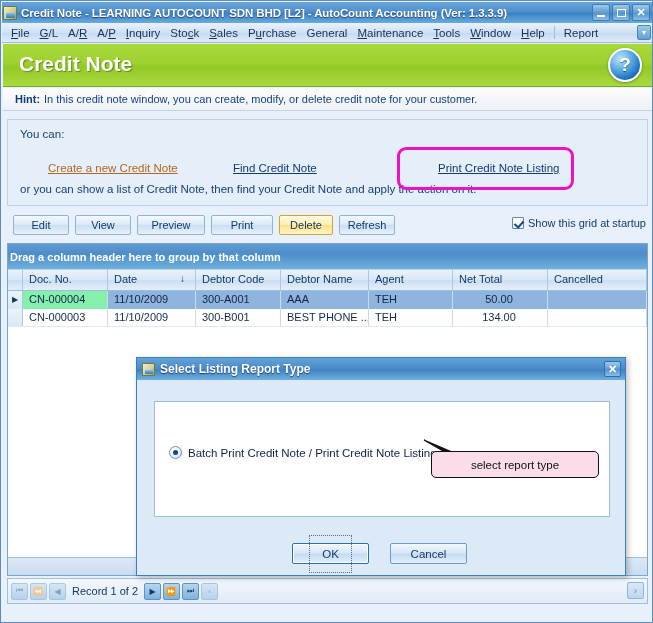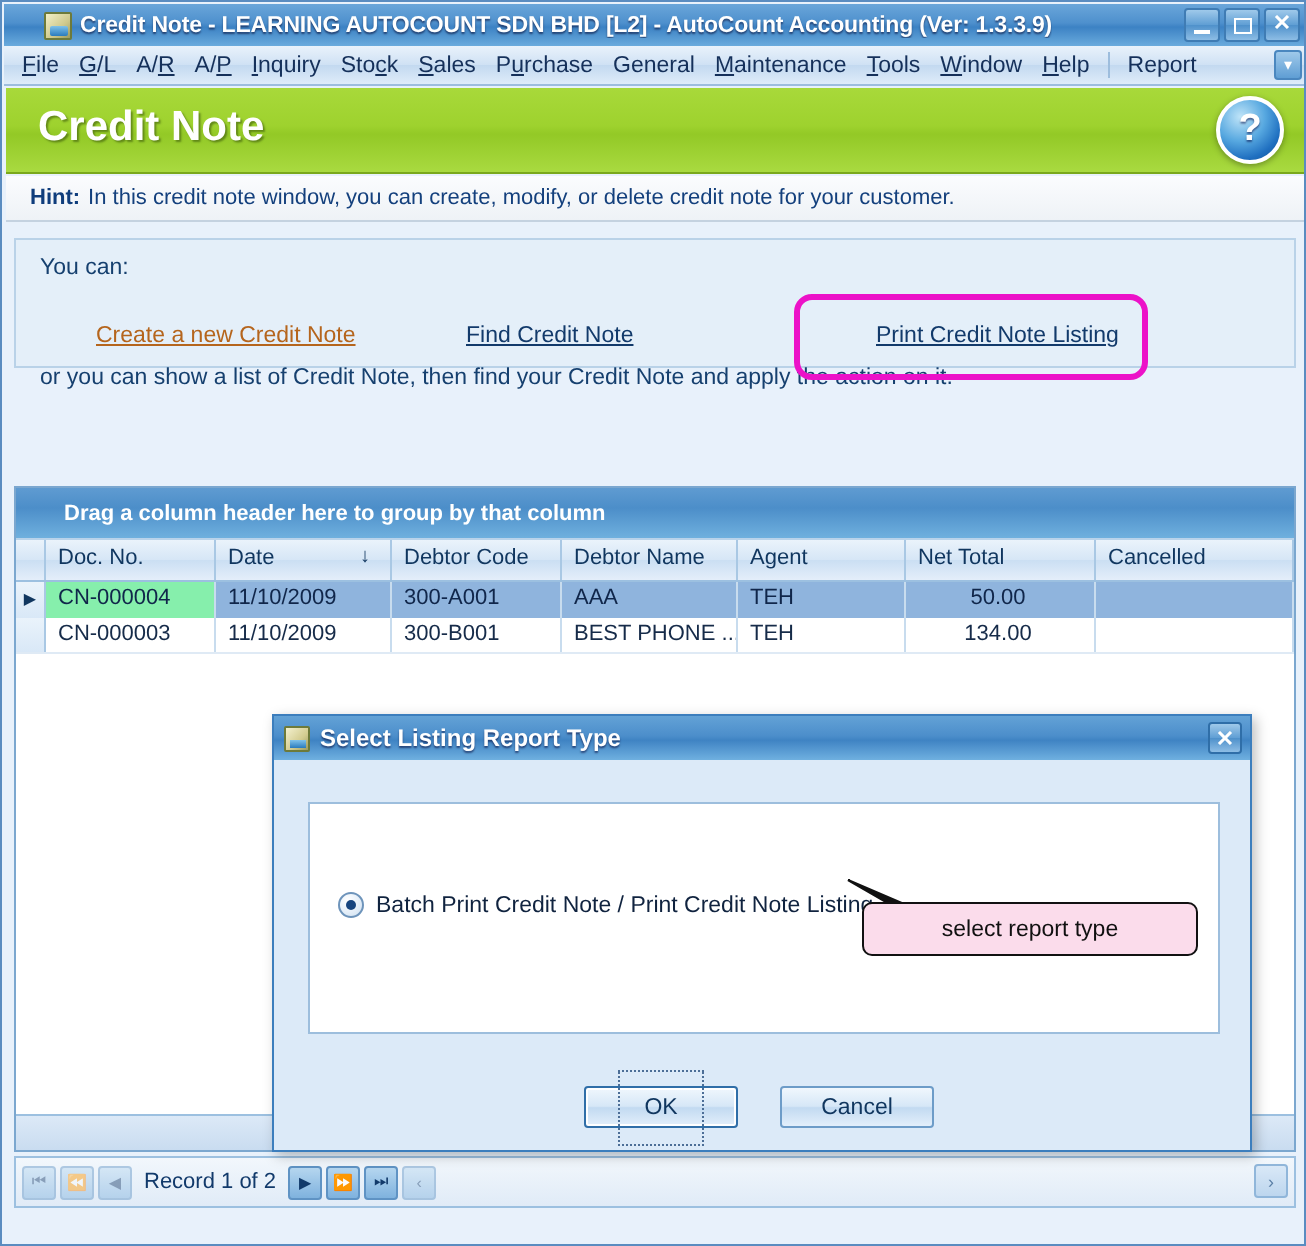--- a/index.html
+++ b/index.html
@@ -15,21 +15,21 @@
     overflow: hidden;
     background: #e8f1fb;
     border: 1px solid #5a8cc0;
   }
 
   
   .titlebar {
     position: absolute; left: 1px; top: 1px; width: 651px; height: 21px;
     background: linear-gradient(to bottom, #6aa6da 0%, #4e90cd 45%, #3c82c4 55%, #6aabdd 100%);
     display: flex; align-items: center;
-    padding-left: 20px;
+    padding-left: 1px;
   }
   .titlebar .tb-icon {
     width: 14px; height: 14px; margin-right: 4px;
     background: linear-gradient(135deg,#f3f0c8 0%, #cfc98c 60%, #9b9b5f 100%);
     border: 1px solid #6d7a3a; border-radius: 1px;
     position: relative; flex: 0 0 auto;
   }
   .titlebar .tb-icon:after {
     content:""; position:absolute; left:2px; top:6px; width:9px; height:5px;
     background: linear-gradient(to bottom,#7fc2ea,#2a7bbd);
@@ -102,21 +102,21 @@
     background: linear-gradient(to bottom,#fbfcfe,#eef2f6);
     border-bottom: 1px solid #c4d2e0;
     display: flex; align-items: center; padding-left: 12px;
     font-size: 11px; color: #0f3d7c;
   }
   .hintbar b { margin-right: 4px; }
   .hintbar .htxt { color: #14407d; }
 
   
   .youcan {
-    position: absolute; left: 6px; top: 118px; width: 641px; height: 65px;
+    position: absolute; left: 6px; top: 118px; width: 641px; height: 87px;
     background: #e4eff9;
     border: 1px solid #b9d2e8;
   }
   .youcan .label {
     position: absolute; left: 12px; top: 8px;
     font-size: 11.5px; color: #16406f;
   }
   .link {
     position: absolute; font-size: 11.5px;
     text-decoration: underline; cursor: pointer; white-space: nowrap;
@@ -167,21 +167,21 @@
 
   
   .grid {
     position: absolute; left: 6px; top: 242px; width: 641px; height: 333px;
     border: 1px solid #7ba7cf; background: #ffffff;
   }
   .grid-groupbar {
     height: 26px;
     background: linear-gradient(to bottom,#5f9bd1 0%,#4c8ec9 40%,#6fb0de 100%);
     color: #ffffff; font-size: 11px; font-weight: bold;
-    display: flex; align-items: center; padding-left: 24px;
+    display: flex; align-items: center; padding-left: 2px;
     border-bottom: 1px solid #b9d3ea;
   }
   .grid-head {
     display: flex; height: 21px;
     background: linear-gradient(to bottom,#eaf3fb,#d6e6f6 50%,#cbdff3 51%,#e4eefa);
     border-bottom: 1px solid #9cc0e0;
     font-size: 11px; color: #10365f;
   }
   .gh {
     border-right: 1px solid #a9c8e4;
@@ -364,20 +364,32 @@
 
   <div class="youcan">
     <div class="label">You can:</div>
     <div class="link orange" style="left:40px; top:42px;">Create a new Credit Note</div>
     <div class="link blue" style="left:225px; top:42px;">Find Credit Note</div>
     <div class="link blue" style="left:430px; top:42px;">Print Credit Note Listing</div>
     <div class="tail">or you can show a list of Credit Note, then find your Credit Note and apply the action on it.</div>
   </div>
   <div class="pinkbox"></div>
 
+  <div class="toolbar">
+    <div class="tbtn" style="left:6px;   width:56px;">Edit</div>
+    <div class="tbtn" style="left:68px;  width:56px;">View</div>
+    <div class="tbtn" style="left:130px; width:68px;">Preview</div>
+    <div class="tbtn" style="left:204px; width:62px;">Print</div>
+    <div class="tbtn hover" style="left:272px; width:54px;">Delete</div>
+    <div class="tbtn" style="left:332px; width:56px;">Refresh</div>
+    <div class="chkwrap">
+      <span class="chk"></span>
+      <span>Show this grid at startup</span>
+    </div>
+  </div>
 
   <div class="grid">
     <div class="grid-groupbar">Drag a column header here to group by that column</div>
 
     <div class="grid-head">
       <div class="gh ind"></div>
       <div class="gh" style="width:85px; flex:0 0 85px;">Doc. No.</div>
       <div class="gh" style="width:88px; flex:0 0 88px;">
         <span>Date</span>
         <span class="sortarrow">↓</span>

